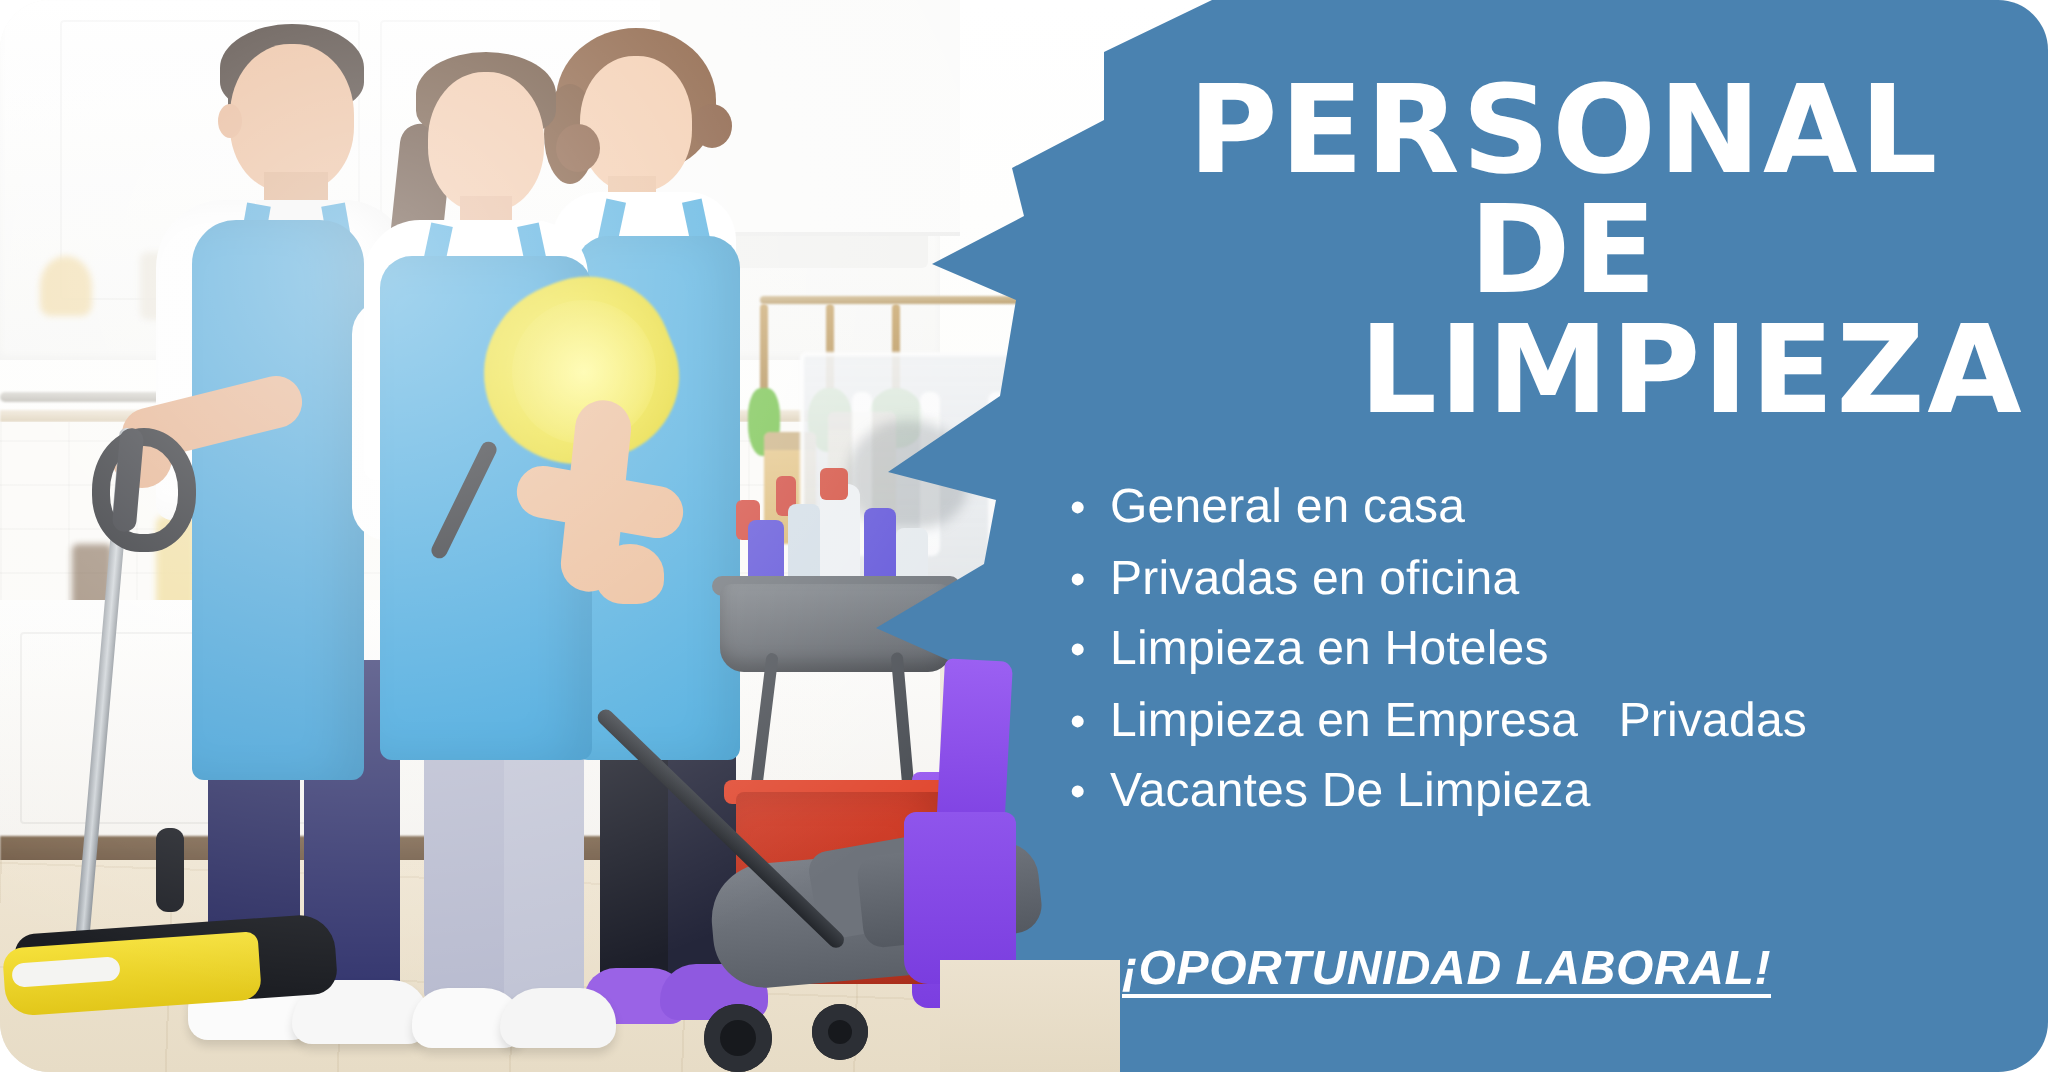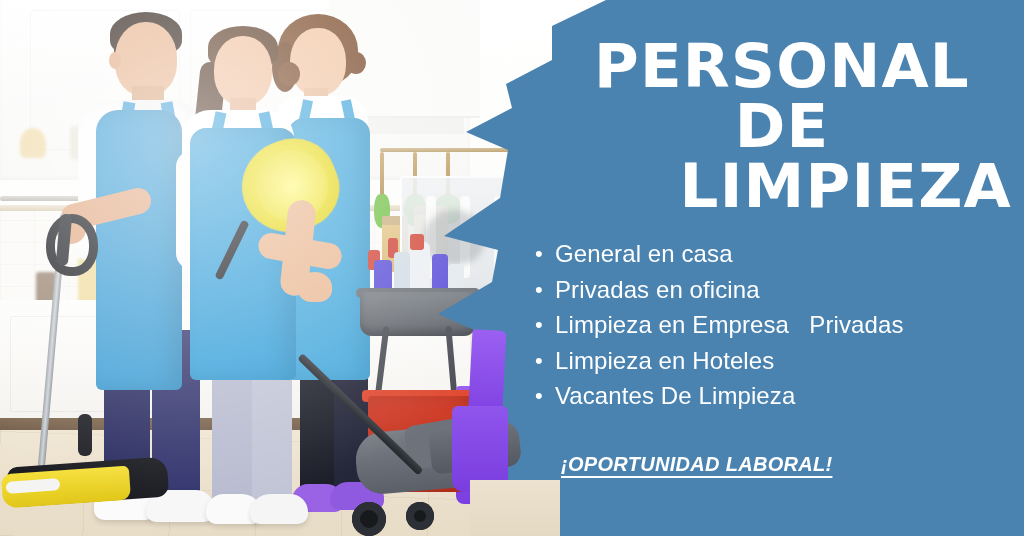--- a/index.html
+++ b/index.html
@@ -5,20 +5,21 @@
 <style>
   * { margin:0; padding:0; box-sizing:border-box; }
   html,body { background:#fff; }
   body { font-family:"Liberation Sans", sans-serif; }
 
   #poster {
     position:relative;
     width:1024px; height:536px;
     overflow:hidden;
     background:#f3f2ee;
+    border-radius:25px;
   }
 
   
   .photo {
     position:absolute; left:0; top:0; width:620px; height:536px;
     overflow:hidden;
     background:
       linear-gradient(to bottom,
         #ffffff 0%, #fdfdfb 40%, #fbfaf6 58%,
         #e8e0d2 60.5%, #efe8dc 62%, #f2ece1 75%, #eae2d4 100%);
@@ -277,22 +278,22 @@
     padding-left:22px; white-space:pre;
     letter-spacing:.1px;
   }
   .vlist li:before {
     content:"\2022";
     position:absolute; left:2px; top:0;
     font-size:22px; line-height:35.6px;
   }
 
   .oportunidad {
-    left:561px; top:453px;
-    font-size:20px; font-weight:700; font-style:italic;
+    left:561px; top:471px;
+    font-size:24px; font-weight:700; font-style:italic;
     letter-spacing:.3px;
     text-decoration:underline;
     text-underline-offset:5px;
   }
 </style>
 </head>
 <body>
 
 <div id="poster">
 
@@ -454,20 +455,20 @@
 
   <div class="txt title">
     <span>PERSONAL DE</span>
     <span class="l2">LIMPIEZA</span>
   </div>
 
 
   <ul class="txt vlist">
     <li>General en casa</li>
     <li>Privadas en oficina</li>
+    <li>Limpieza en Hoteles</li>
     <li>Limpieza en Empresa   Privadas</li>
-    <li>Limpieza en Hoteles</li>
     <li>Vacantes De Limpieza</li>
   </ul>
 
   <div class="txt oportunidad">¡OPORTUNIDAD LABORAL!</div>
 
 </div>
 
 </body></html>

